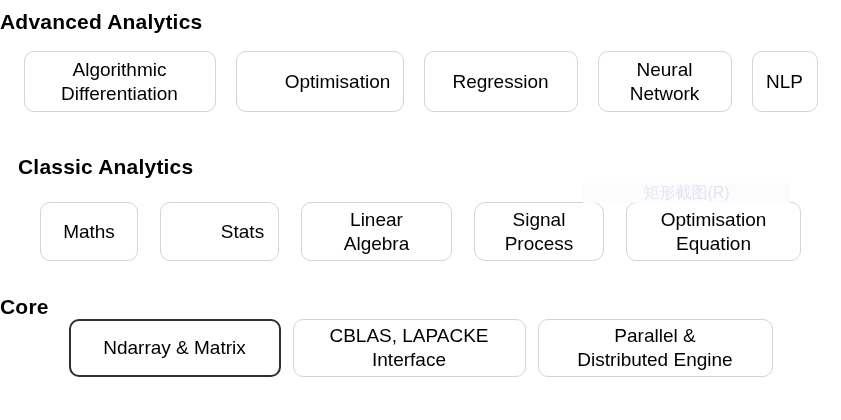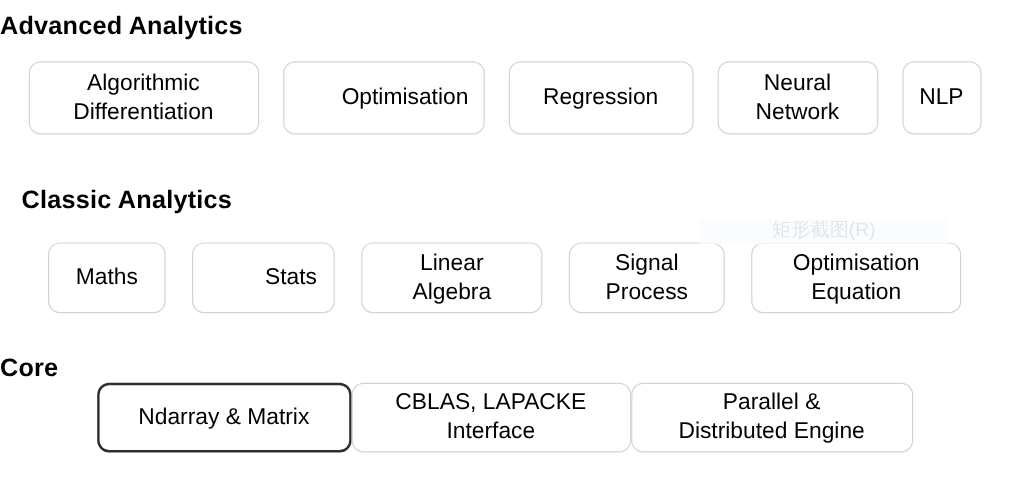--- a/index.html
+++ b/index.html
@@ -28,21 +28,21 @@
   #sec-classic  .section-title { margin-top: 43px; margin-bottom: 23px; padding-left: 18px; }
   #sec-core     .section-title { margin-top: 34px; }
 
   .row {
     display: flex;
     justify-content: center;
     align-items: stretch;
   }
   .row-advanced { height: 61px; gap: 20px; }
   .row-classic  { height: 59px; gap: 22px; justify-content: center; }
-  .row-core     { height: 58px; }
+  .row-core     { height: 58px; gap: 12px; }
 
   .box {
     box-sizing: border-box;
     display: flex;
     align-items: center;
     justify-content: center;
     text-align: center;
     background: #ffffff;
     border: 1px solid #d4d4d4;
     border-radius: 10px;

